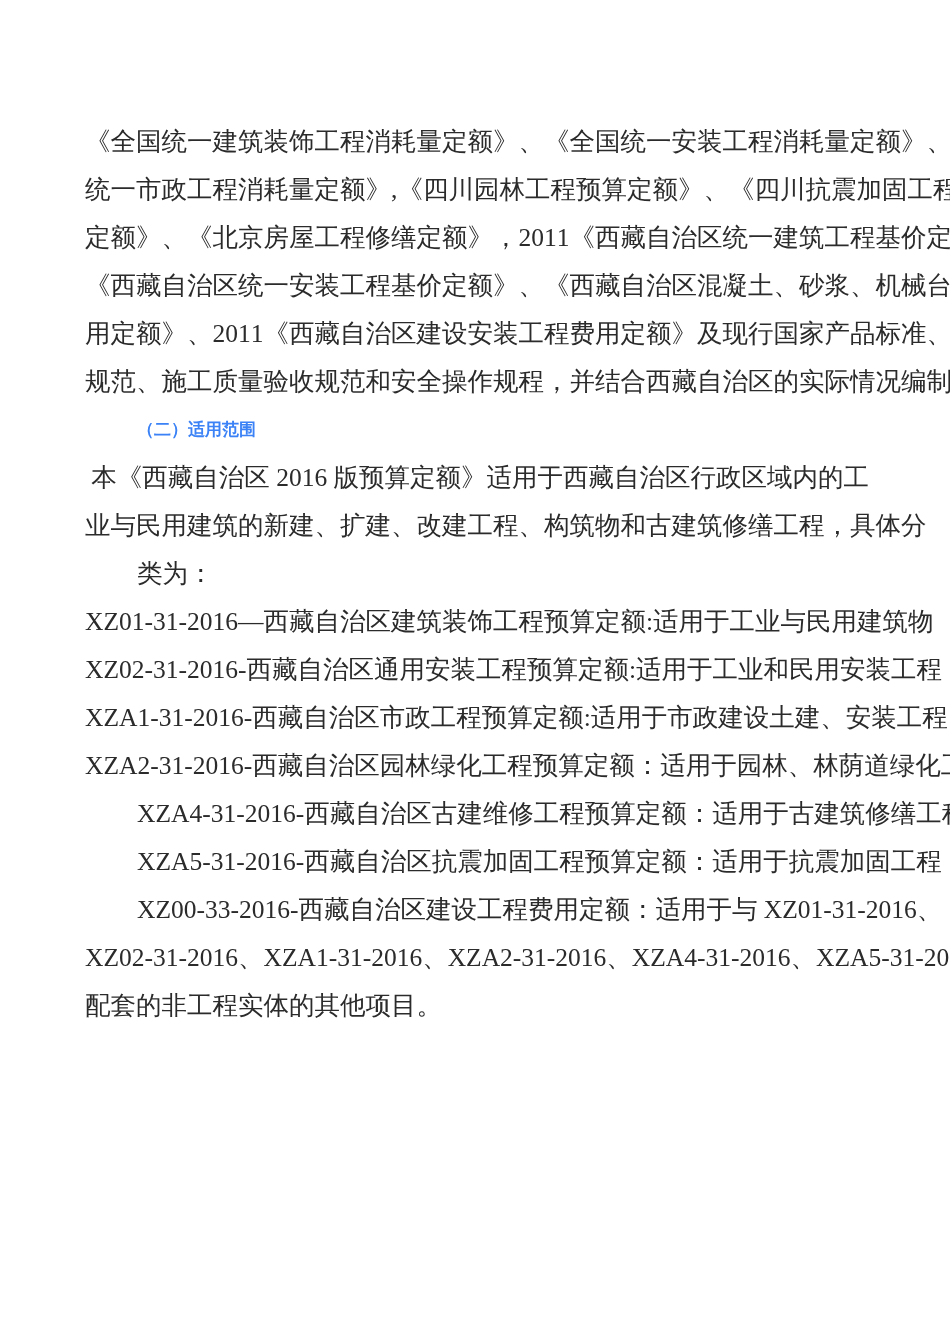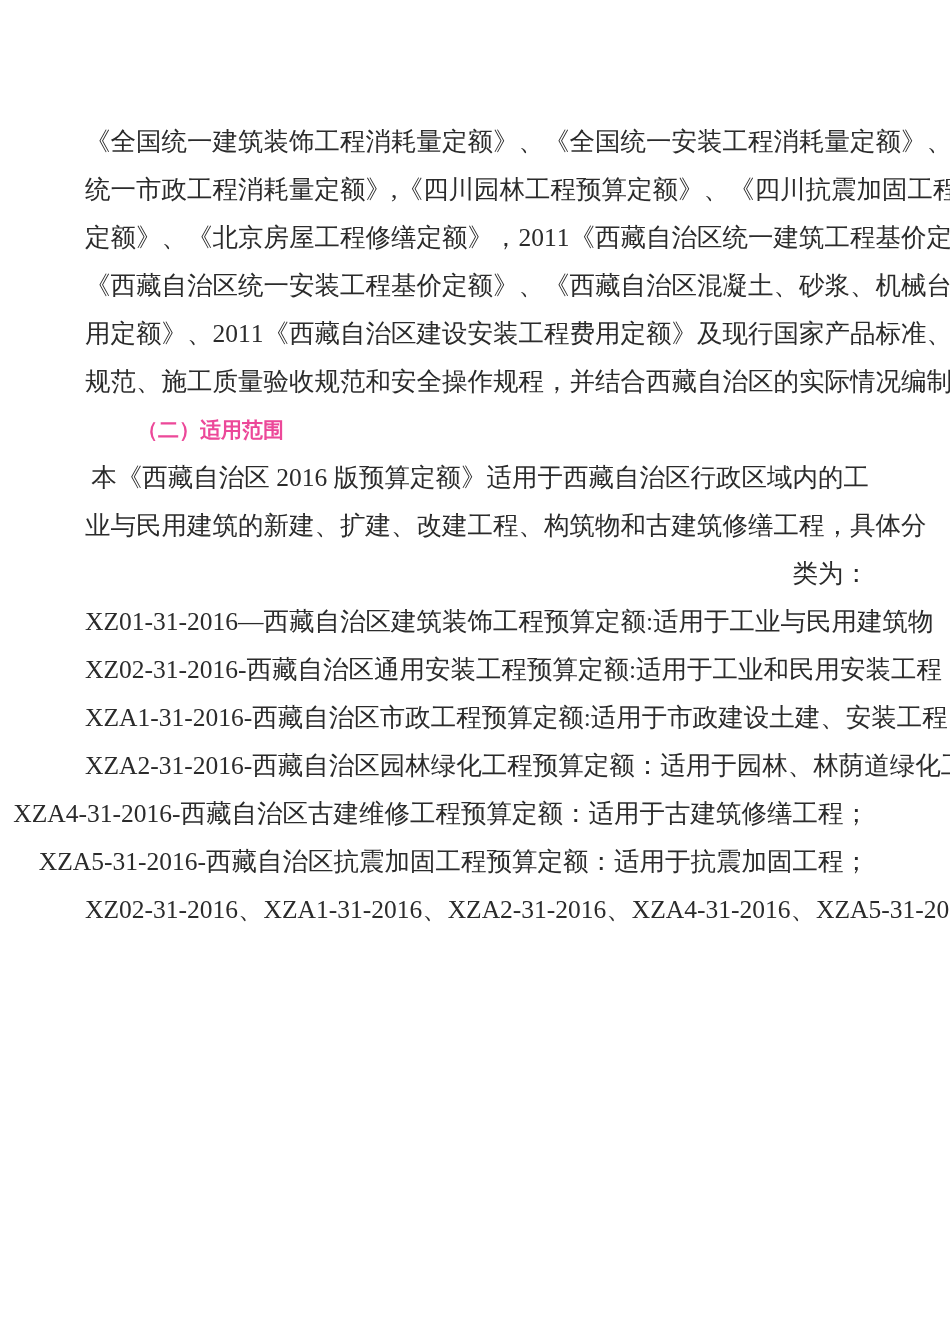--- a/index.html
+++ b/index.html
@@ -41,33 +41,33 @@
   }
   
   .line.just {
     justify-content: space-between;
   }
   .line.just > span {
     display: inline-block;
   }
   
   .line.flush {
-    justify-content: flex-end;
+    justify-content: flex-start;
   }
   .line.flush > span {
     display: inline-block;
   }
   .heading {
     width: 784px;
     height: 48px;
     line-height: 48px;
-    font-size: 21px;
+    font-size: 17px;
     font-weight: bold;
     white-space: pre;
-    color: #ec4899;
+    color: #3b82f6;
   }
   .indent2 {
     padding-left: 52px;
   }
 </style>
 </head>
 <body style="color: rgb(43, 43, 43);">
 
 <div class="page" style="background: rgb(255, 255, 255);">
   <div class="content">
@@ -144,20 +144,26 @@
         </div>
       </div>
 
       <div>
         <div class="line flush indent2">
           <span>XZA5-31-2016-西藏自治区抗震加固工程预算定额：适用于抗震加固工程；</span>
         </div>
       </div>
 
       <div>
+        <div class="line flush indent2">
+          <span>XZ00-33-2016-西藏自治区建设工程费用定额：适用于与 XZ01-31-2016、</span>
+        </div>
         <div class="line just">
           <span style="display: flex; flex: 1 1 auto; justify-content: space-between;"><span>X</span><span>Z</span><span>0</span><span>2</span><span>-</span><span>3</span><span>1</span><span>-</span><span>2</span><span>0</span><span>1</span><span>6</span><span>、</span><span>X</span><span>Z</span><span>A</span><span>1</span><span>-</span><span>3</span><span>1</span><span>-</span><span>2</span><span>0</span><span>1</span><span>6</span><span>、</span><span>X</span><span>Z</span><span>A</span><span>2</span><span>-</span><span>3</span><span>1</span><span>-</span><span>2</span><span>0</span><span>1</span><span>6</span><span>、</span><span>X</span><span>Z</span><span>A</span><span>4</span><span>-</span><span>3</span><span>1</span><span>-</span><span>2</span><span>0</span><span>1</span><span>6</span><span>、</span><span>X</span><span>Z</span><span>A</span><span>5</span><span>-</span><span>3</span><span>1</span><span>-</span><span>2</span><span>0</span><span>1</span></span>
+        </div>
+        <div class="line flush">
+          <span>配套的非工程实体的其他项目。</span>
         </div>
       </div>
 
     </div>
   </div>
 </div>
 
 </body></html>

